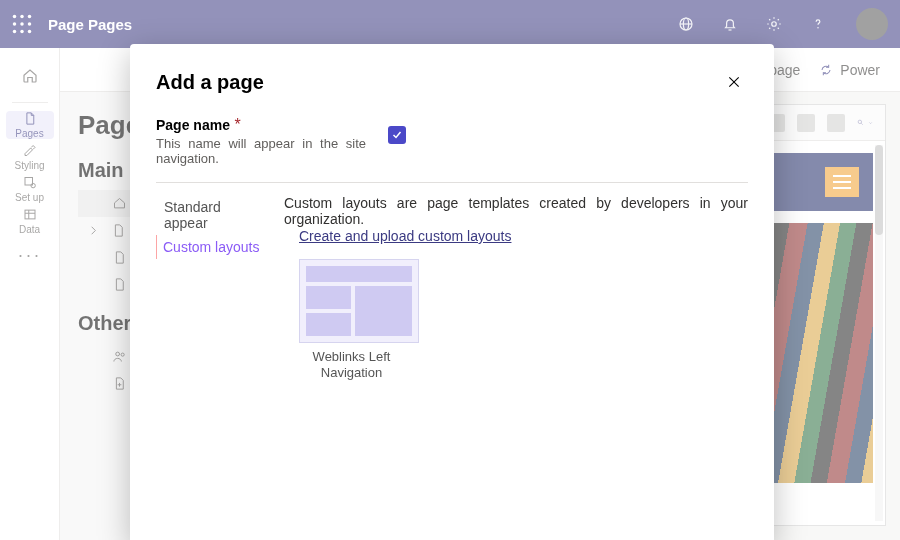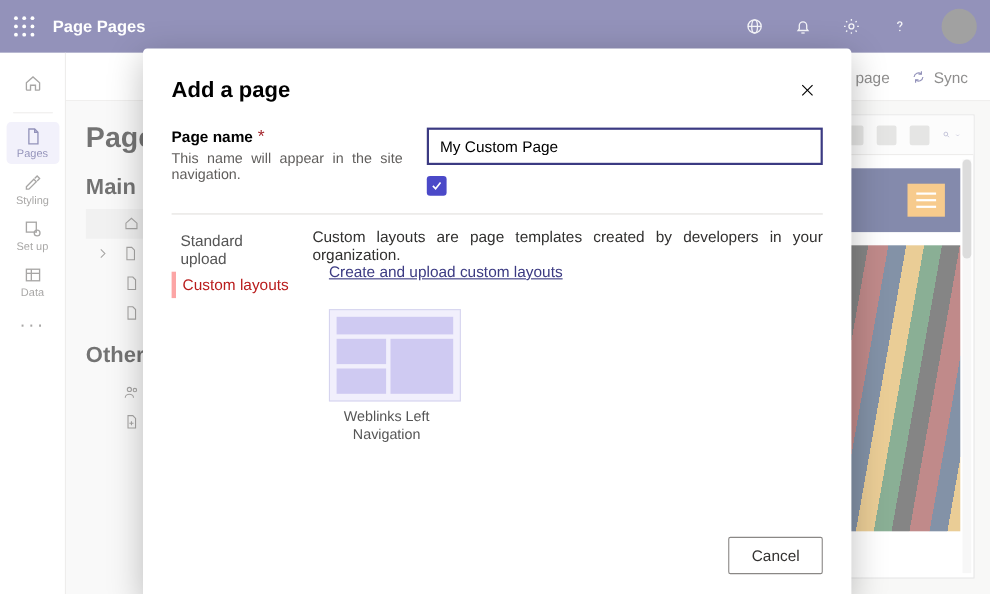--- a/index.html
+++ b/index.html
@@ -16,21 +16,21 @@
   .header-icon { width: 28px; height: 28px; display:flex; align-items:center; justify-content:center; color:#fff; opacity:.9; }
   .header-icon svg { width:18px; height:18px; }
   .avatar { width: 32px; height: 32px; border-radius: 50%; background: #555; margin-left:8px; }
 
   
   .rail {
     position: absolute; left:0; top:48px; bottom:0; width:60px; background:#fff;
     display:flex; flex-direction:column; align-items:center; padding-top:12px; gap:4px;
     border-right:1px solid #e1dfdd;
   }
-  .rail-item { width:48px; height:38px; display:flex; flex-direction:column; align-items:center; justify-content:center; font-size:10px; color:#605e5c; border-radius:4px; }
+  .rail-item { width:48px; height:28px; display:flex; flex-direction:column; align-items:center; justify-content:center; font-size:10px; color:#605e5c; border-radius:4px; }
   .rail-item.selected { background:#e8e6f7; color:#3b3a82; }
   .rail-item svg { width:18px; height:18px; margin-bottom:2px; }
   .rail-item.nolabel { height:34px; }
   .rail-sep { height:1px; width:36px; background:#e1dfdd; margin:4px 0; }
   .rail-ellipsis { font-size:18px; color:#605e5c; margin-top:6px; letter-spacing:2px; }
 
   
   .toprow {
     position:absolute; left:60px; right:0; top:48px; height:44px; background:#fff;
     display:flex; align-items:center; justify-content:flex-end; padding:0 20px; gap:18px;
@@ -99,26 +99,26 @@
   .checkbox {
     width:18px; height:18px; background:#4b49c8; border-radius:3px; display:flex; align-items:center; justify-content:center;
   }
   .checkbox svg { width:12px; height:12px; color:#fff; }
 
   .divider { height:1px; background:#e1dfdd; margin:16px 0 12px; }
 
   .layouts-row { display:flex; gap:10px; }
   .layouts-tabs { display:flex; flex-direction:column; width:118px; }
   .layouts-tab { font-size:14px; color:#555; padding:4px 8px; }
-  .layouts-tab.active { color:#b91c1c; border-left:4px solid #fca5a5; padding-left:6px; }
+  .layouts-tab.active { color:#8b5cf6; border-left:1px solid #fca5a5; padding-left:6px; }
   .layouts-body { flex:1; }
   .layouts-desc { font-size:14px; color:#323130; text-align:justify; }
   .layouts-link { color:#3b3a82; text-decoration:underline; font-size:14px;margin-left:15px; }
 
-  .template-card { width:120px; margin-top:24px;padding-left:15px; }
+  .template-card { width:120px; margin-top:14px;padding-left:15px; }
   .template-thumb {
     width:120px; height:84px; border:1px solid #d6d4ef; background:#f1effc; padding:6px;
     display:flex; flex-direction:column; gap:4px;
   }
   .template-thumb .bar { background:#cfcaf2; }
   .template-title { font-size:13px; color:#555; text-align:center; margin-top:6px; line-height:1.2; }
 
   .modal-buttons { position:absolute; right:26px; bottom:22px; display:flex; gap:10px; }
   .btn { height:34px; padding:0 20px; font-size:14px; border-radius:2px; display:flex; align-items:center; }
   .btn-primary { background:#4b49c8; color:#fff; border:none; }
@@ -221,21 +221,21 @@
         <rect class="stroke" x="4" y="5" width="16" height="12" rx="1"></rect>
         <line class="stroke" x1="9" y1="20" x2="15" y2="20"></line>
       </svg>
     <span>page</span>
   </div>
   <div class="toprow-item">
     <svg viewBox="0 0 24 24">
         <path class="stroke" d="M6 12a6 6 0 0110-4M18 12a6 6 0 01-10 4"></path>
         <path class="stroke" d="M16 4v4h-4M8 20v-4h4"></path>
       </svg>
-    <span>Sync</span>
+    <span>Power</span>
   </div>
 </div>
 
 <div class="pages-panel">
   <h1>Page</h1>
   <div class="section">Main </div>
   <div class="tree-row active">
     <span class="tree-indent"></span>
     <svg viewBox="0 0 24 24">
         <path class="stroke" d="M4 11 12 4l8 7v8H4z"></path>
@@ -324,36 +324,35 @@
     </div>
   </div>
 
   <div class="field-row">
     <div class="field-label-col">
       <span class="field-label">Page name</span>
       <span class="req">*</span>
       <div class="field-hint">This name will appear in the site navigation.</div>
     </div>
     <div class="field-input-col">
-      <input class="text-input" value="My Custom Page" style="">
       <div class="check-row">
         <div class="checkbox">
           <svg viewBox="0 0 24 24">
               <path d="M5 12l5 5 9-11" fill="none" stroke="#fff" stroke-width="3"></path>
             </svg>
         </div>
       </div>
     </div>
   </div>
 
   <div class="divider"></div>
 
   <div class="layouts-row">
     <div class="layouts-tabs">
-      <div class="layouts-tab">Standard upload</div>
+      <div class="layouts-tab">Standard appear</div>
       <div class="layouts-tab active">Custom layouts</div>
     </div>
     <div class="layouts-body">
       <div class="layouts-desc">Custom layouts are page templates created by developers in your organization.</div>
       <a class="layouts-link">Create and upload custom layouts</a>
       <div class="template-card">
         <div class="template-thumb">
           <div class="bar" style="height:16px;width:100%"></div>
           <div style="display:flex;gap:4px;flex:1">
             <div style="display:flex;flex-direction:column;gap:4px;width:42%">
@@ -362,15 +361,14 @@
             </div>
             <div class="bar" style="flex:1"></div>
           </div>
         </div>
         <div class="template-title">Weblinks Left Navigation</div>
       </div>
     </div>
   </div>
 
   <div class="modal-buttons">
-    <button class="btn btn-secondary">Cancel</button>
   </div>
 </div>
 
 </body></html>

